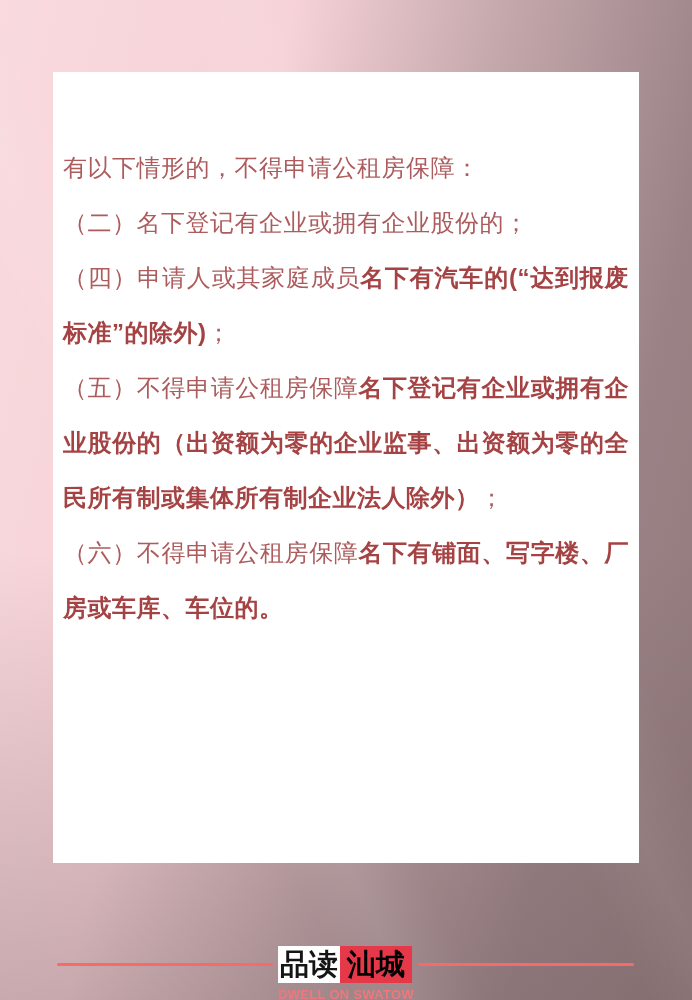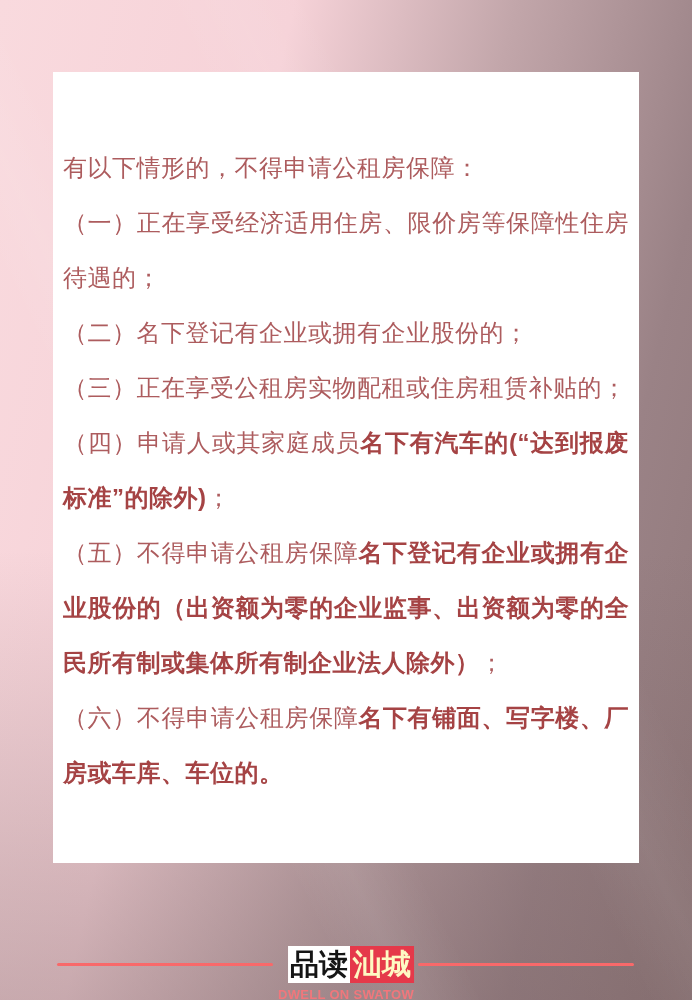--- a/index.html
+++ b/index.html
@@ -79,38 +79,37 @@
   .logo {
     position: absolute;
     left: 50%;
     top: 1px;
     transform: translateX(-50%);
     text-align: center;
   }
   .logo-box {
     display: flex;
     height: 37px;
-    justify-content: flex-end;
   }
   .logo-black {
     display: block;
     width: 62px;
     background: #ffffff;
     color: var(--logo-black);
     font-size: 29px;
     font-weight: 800;
     line-height: 37px;
     text-align: center;
     white-space: nowrap;
   }
   .logo-red-box {
     display: block;
-    width: 64px;
+    width: 72px;
     background: var(--logo-red);
-    color: #fef9c3;
+    color: #000000;
     font-size: 29px;
     font-weight: 700;
     line-height: 37px;
     text-align: center;
     white-space: nowrap;
   }
   .tagline {
     margin-top: 4px;
     color: var(--tagline);
     font-size: 13px;
@@ -119,23 +118,21 @@
     white-space: nowrap;
   }
 </style>
 </head>
 <body>
 
 <div class="poster">
 
   <div class="card">
     <p class="para"><span class="seg">有以下情形的，不得申请公租房保障：</span><span class="seg bold"></span><span class="seg"></span></p>
-    <p class="para"><span class="seg">（一）正在享受经济适用住房、限价房等保障性住房待遇的；</span><span class="seg bold"></span><span class="seg"></span></p>
     <p class="para"><span class="seg">（二）名下登记有企业或拥有企业股份的；</span><span class="seg bold"></span><span class="seg"></span></p>
-    <p class="para"><span class="seg">（三）正在享受公租房实物配租或住房租赁补贴的；</span><span class="seg bold"></span><span class="seg"></span></p>
     <p class="para"><span class="seg">（四）申请人或其家庭成员</span><span class="seg bold">名下有汽车的(“达到报废标准”的除外)</span><span class="seg">；</span></p>
     <p class="para"><span class="seg">（五）不得申请公租房保障</span><span class="seg bold">名下登记有企业或拥有企业股份的（出资额为零的企业监事、出资额为零的全民所有制或集体所有制企业法人除外）</span><span class="seg">；</span></p>
     <p class="para"><span class="seg">（六）不得申请公租房保障</span><span class="seg bold">名下有铺面、写字楼、厂房或车库、车位的。</span><span class="seg"></span></p>
   </div>
 
   <div class="footer">
     <span class="rule rule-left"></span>
     <div class="logo">
       <div class="logo-box">
         <span class="logo-black">品读</span>

